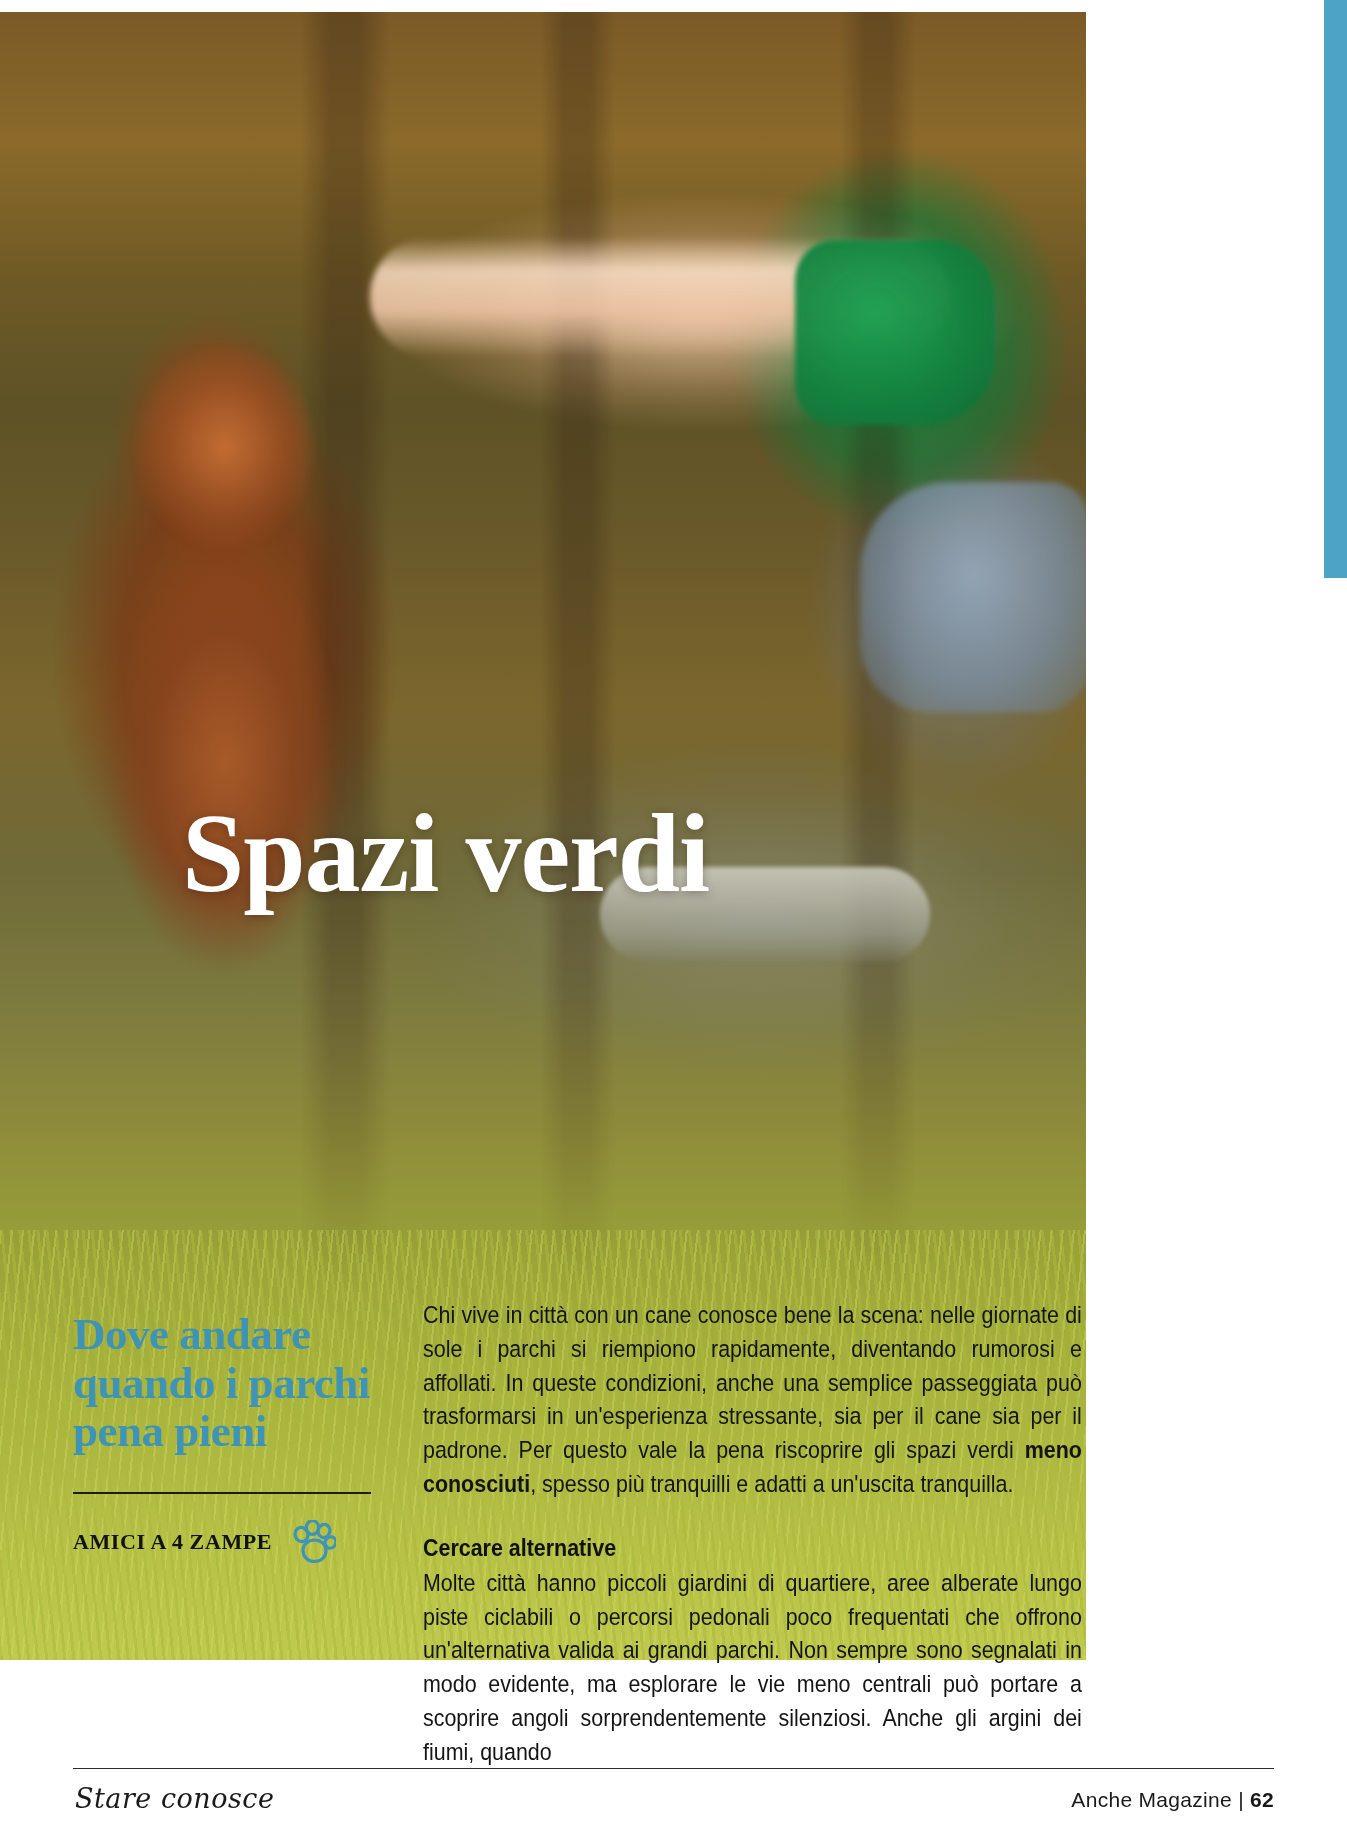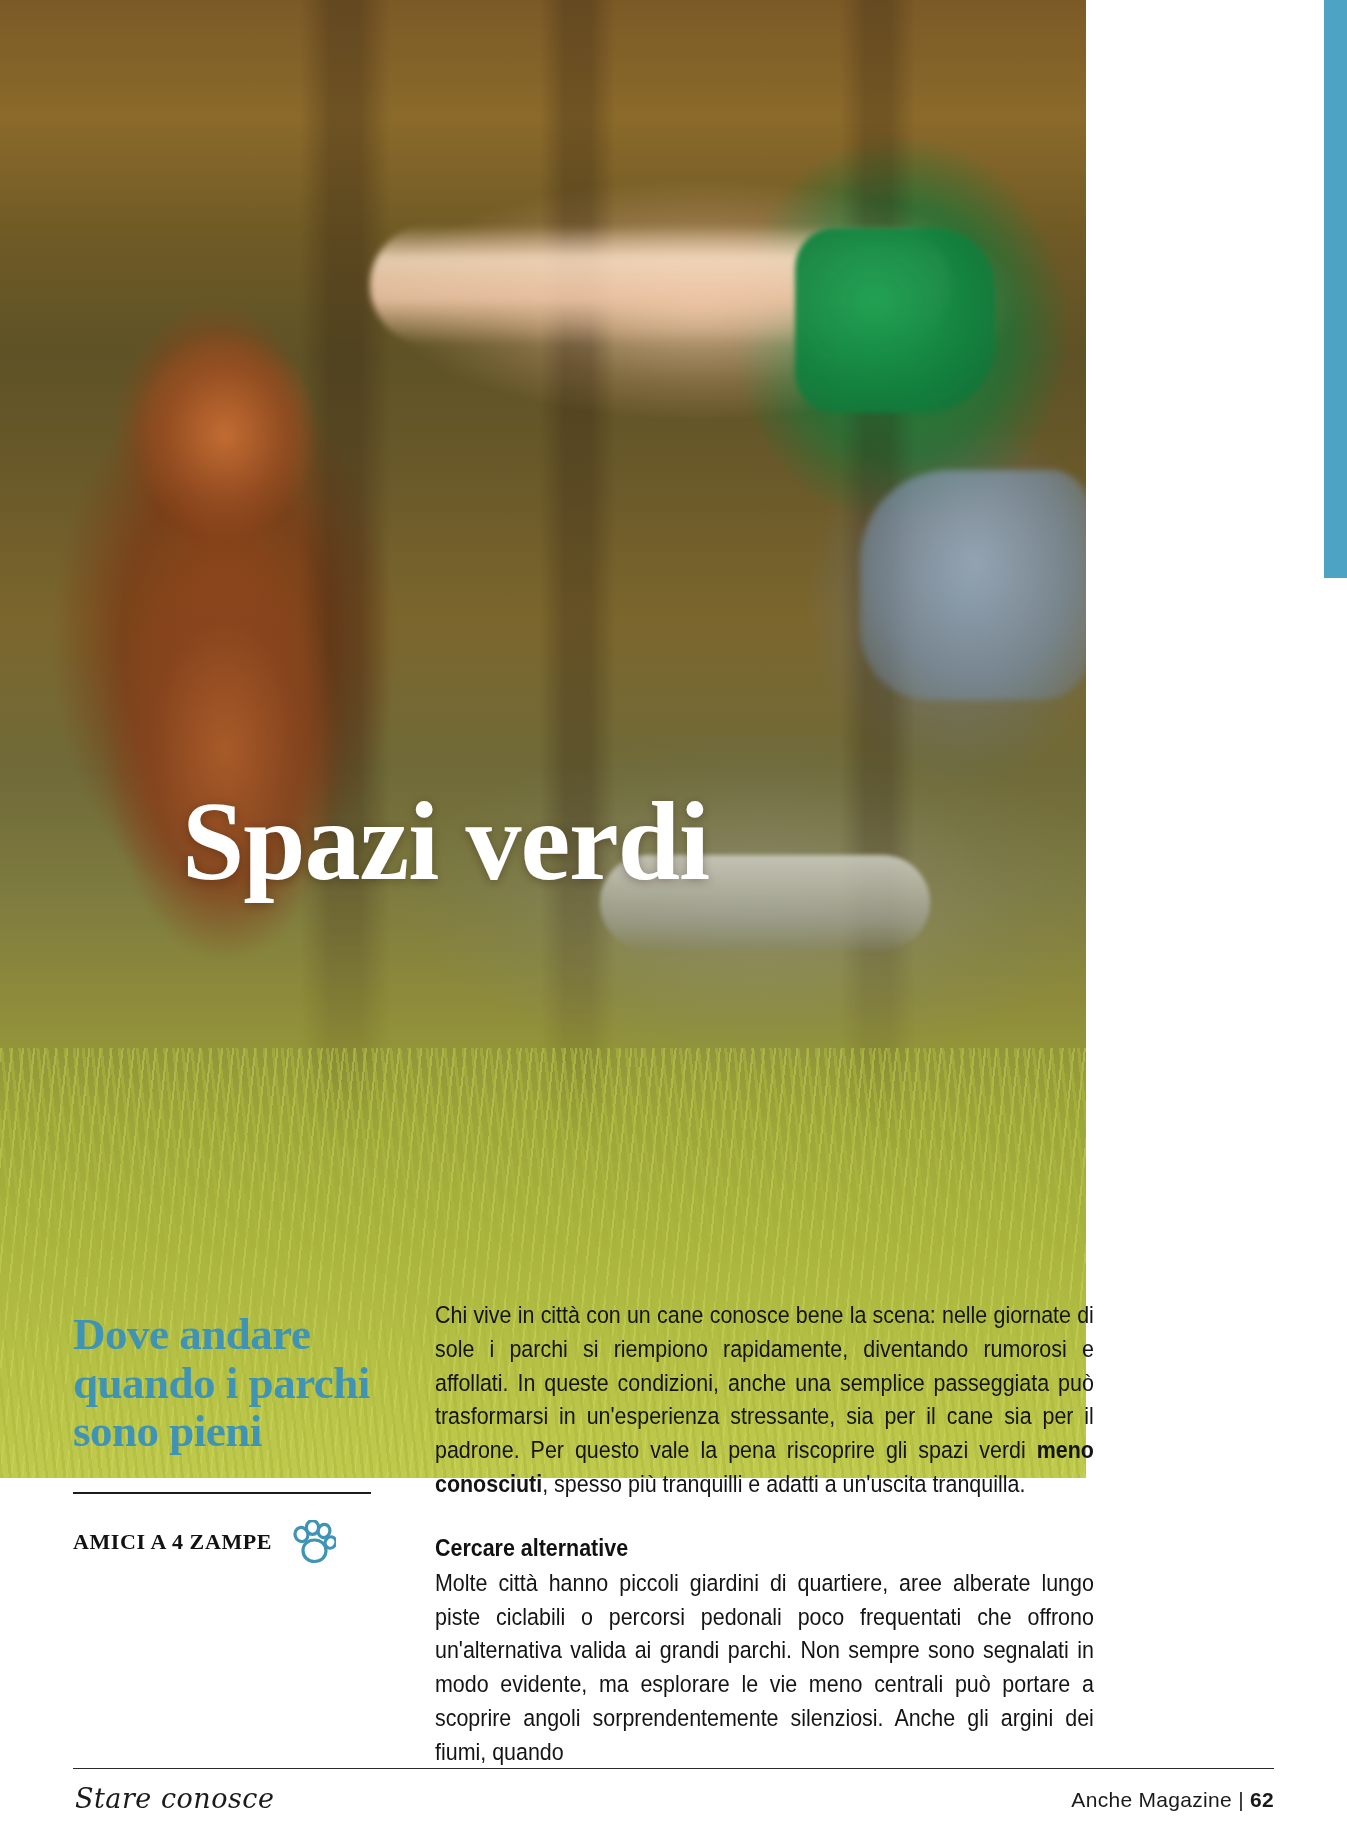--- a/index.html
+++ b/index.html
@@ -22,23 +22,23 @@
     top: 0;
     width: 23px;
     height: 578px;
     background: #4da3c4;
   }
 
   
   #hero {
     position: absolute;
     left: 0;
-    top: 0;
+    top: 12px;
     width: 1086px;
-    height: 1478px;
+    height: 1648px;
     overflow: hidden;
     background: #7f1d1d;
   }
   #hero-photo {
     position: absolute;
     inset: 0;
     
     background:
       radial-gradient(ellipse 230px 360px at 225px 640px, rgba(150,72,28,0.95) 0%, rgba(120,56,22,0.75) 45%, rgba(90,45,18,0) 75%),
       radial-gradient(ellipse 120px 150px at 215px 430px, rgba(175,92,40,0.95) 0%, rgba(140,68,28,0.5) 60%, rgba(120,60,25,0) 85%),
@@ -212,21 +212,20 @@
     white-space: nowrap;
   }
   #paw-icon { display: block; }
 
   
   #right-col {
     position: absolute;
     left: 423px;
     top: 8px;
     width: 659px;
-    margin-left: 12px;
   }
   .body-p {
     margin: 0;
     font-family: "Liberation Sans", sans-serif;
     font-size: 24.5px;
     line-height: 1.38;
     color: #141414;
     text-align: justify;
     transform: scaleX(0.875);
     transform-origin: left top;
@@ -291,21 +290,21 @@
   <div id="hero-dog"></div>
 
   <h1 id="headline">
     <span class="l1">Spazi verdi</span>
   </h1>
 </div>
 
 <div id="content">
 
   <div id="left-col">
-    <h2 id="deck">Dove andare quando i parchi sono pieni</h2>
+    <h2 id="deck">Dove andare quando i parchi pena pieni</h2>
     <div id="left-rule"></div>
     <div id="kicker-row">
       <span id="kicker">AMICI A 4 ZAMPE</span>
       <span>
         <svg id="paw-icon" width="46" height="44" viewBox="0 0 46 44" fill="none" stroke="#3f93b5" stroke-width="3.2">
           <ellipse cx="11.5" cy="14.5" rx="6.4" ry="7.2" transform="rotate(-18 11.5 14.5)"></ellipse>
           <ellipse cx="22.5" cy="7.5" rx="6.1" ry="6.9"></ellipse>
           <ellipse cx="34" cy="11" rx="5.8" ry="6.6" transform="rotate(16 34 11)"></ellipse>
           <ellipse cx="40.5" cy="22.5" rx="5.2" ry="5.8" transform="rotate(28 40.5 22.5)"></ellipse>
           <path d="M13 30.5c0-6.8 5.6-10.5 11.6-10.5 6.2 0 11.4 4.2 11.4 10.8 0 6.6-5.4 10.7-11.5 10.7C18.4 41.5 13 37.3 13 30.5z"></path>

